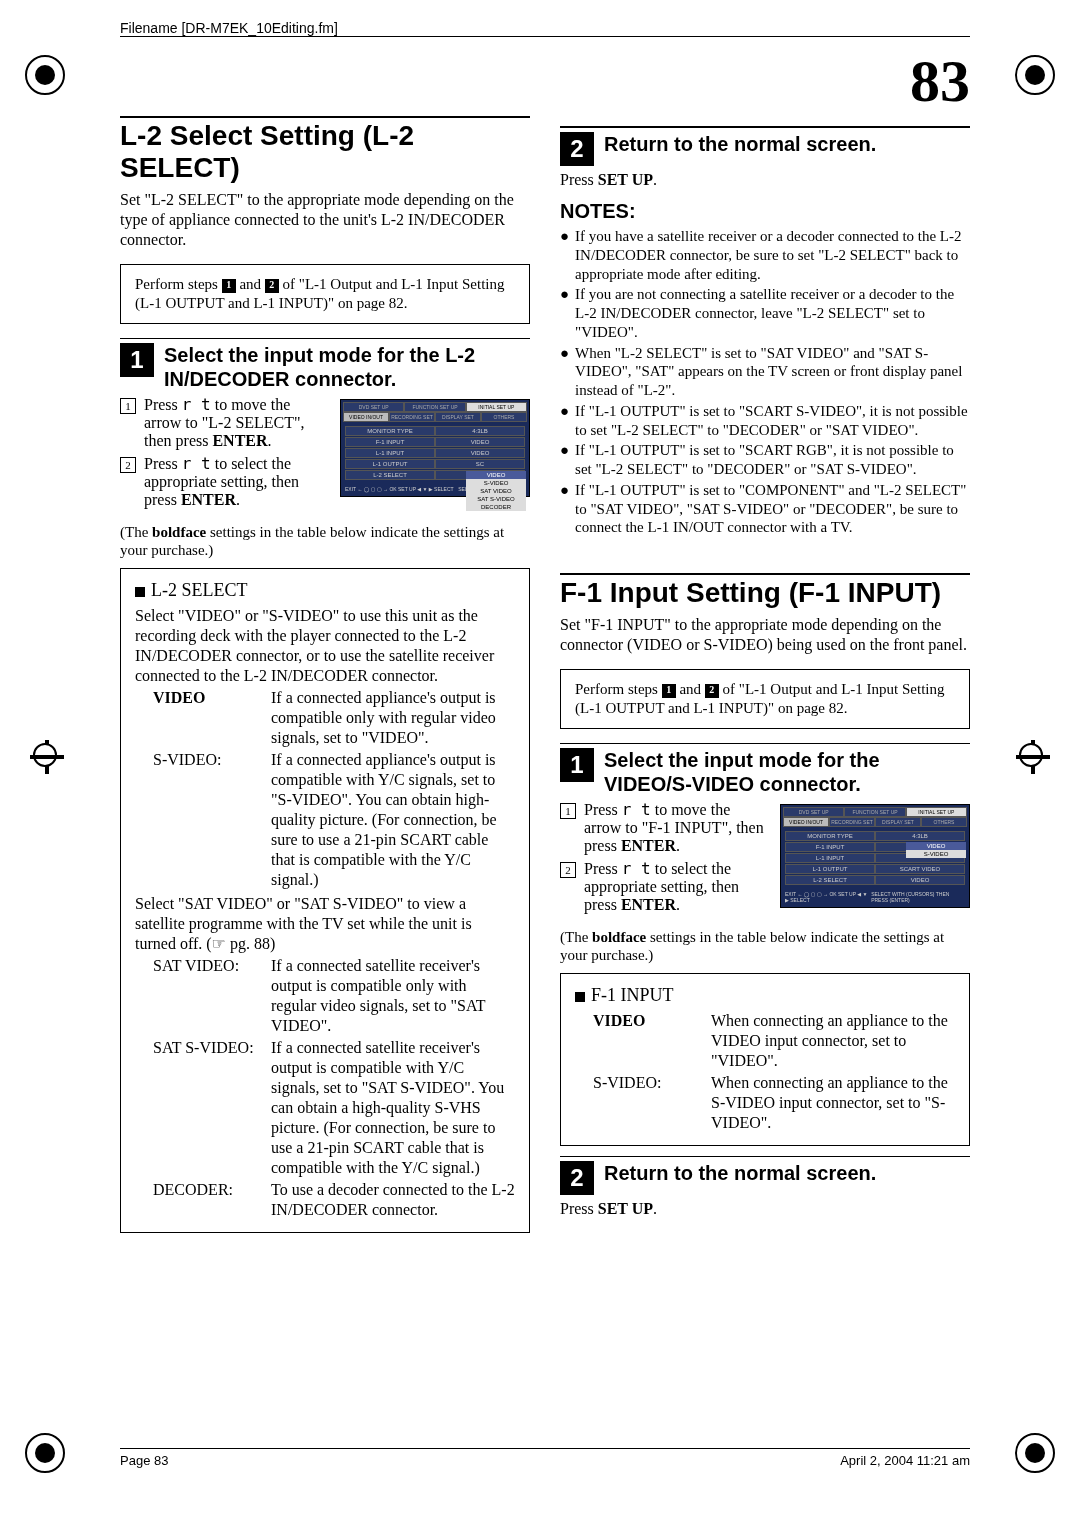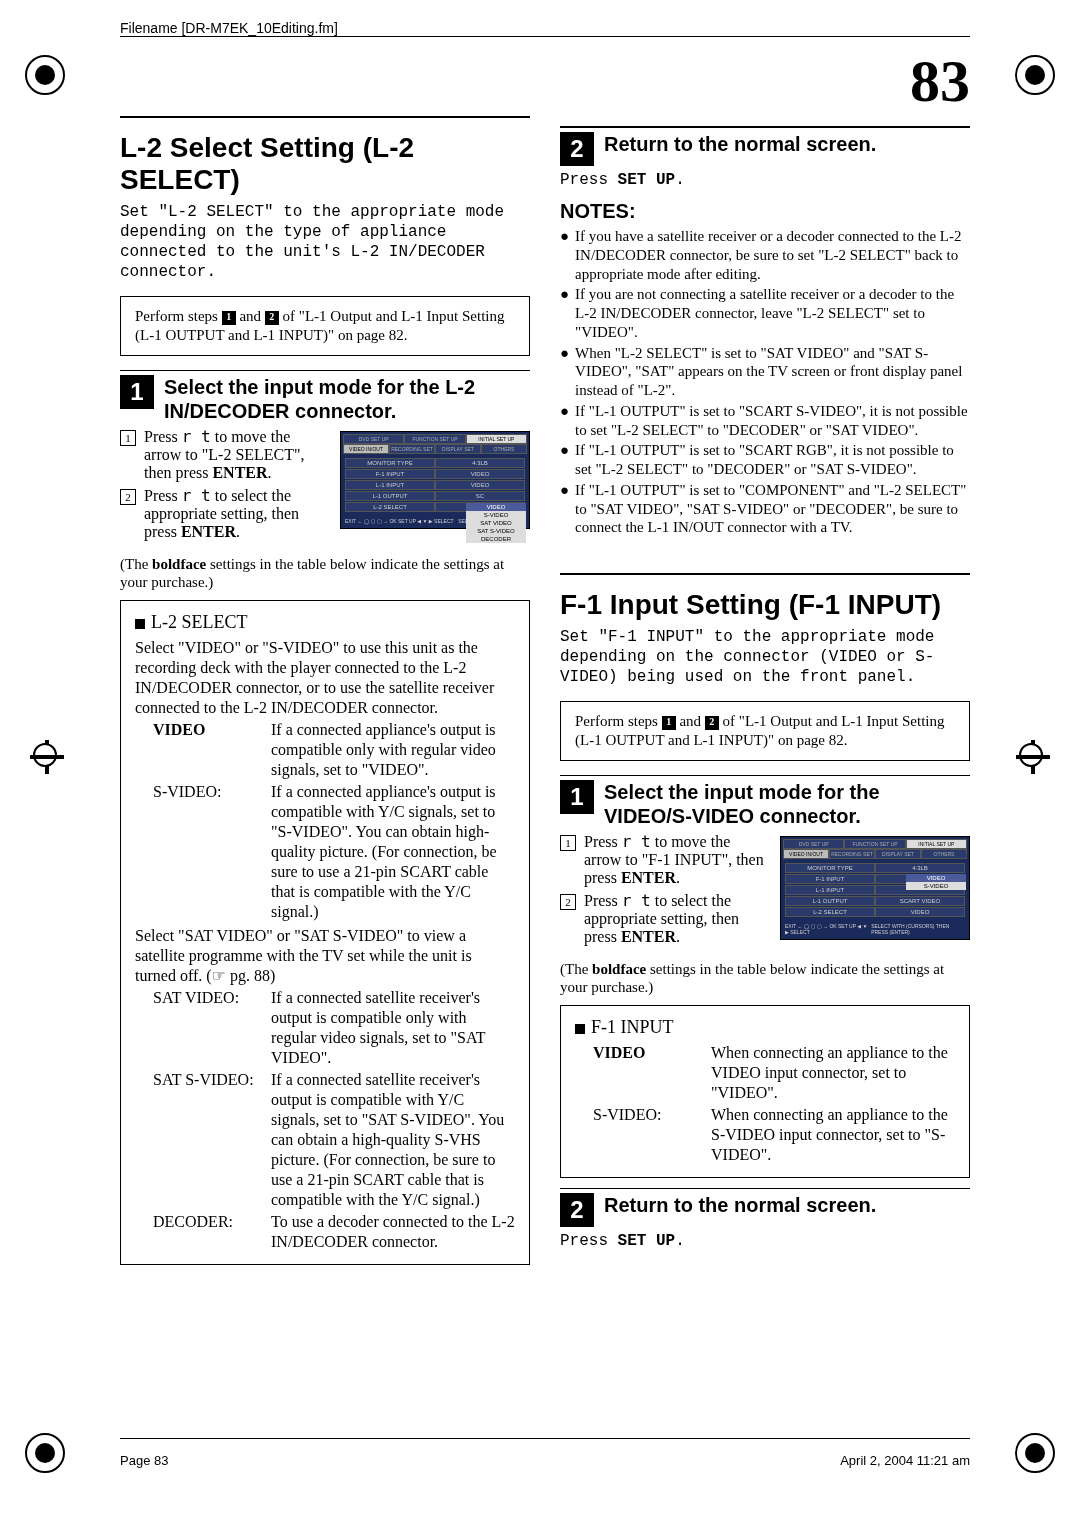--- a/index.html
+++ b/index.html
@@ -5,22 +5,22 @@
   * { margin: 0; padding: 0; box-sizing: border-box; }
   body { font-family: Arial, Helvetica, sans-serif; background: #fff; width: 1080px; height: 1528px; position: relative; font-size: 16px; color: #000; }
   .page { position: absolute; left: 120px; top: 20px; width: 850px; }
   .filename-row { font-size: 14px; border-bottom: 1px solid #000; padding-bottom: 0; margin-bottom: 6px; display: flex; justify-content: space-between; }
   .book-row { display: flex; align-items: center; gap: 10px; font-size: 13px; border-bottom: 1px solid #000; padding: 4px 0; margin-bottom: 10px; }
   .tiny-icon { width: 18px; height: 18px; border: 1px solid #000; display: inline-block; position: relative; }
   .tiny-icon::after { content: ""; position: absolute; top: 2px; left: 2px; width: 10px; height: 10px; border: 1px solid #000; }
   .page-number { font-size: 60px; font-family: Georgia, serif; text-align: right; font-weight: 600; margin: 10px 0 0 0; }
   .cols { display: flex; gap: 30px; }
   .col { width: 410px; }
-  .h1 { font-size: 28px; font-weight: bold; font-family: Arial, sans-serif; margin-bottom: 6px; border-top: 2px solid #000; padding-top: 14px; }
-  .body-text { font-size: 16px; line-height: 1.25; font-family: Liberation Mono, monospace; }
+  .h1 { font-size: 28px; font-weight: bold; font-family: Arial, sans-serif; margin-bottom: 6px; border-top: 2px solid #000; padding-top: 2px; }
+  .body-text { font-size: 16px; line-height: 1.25; font-family: Liberation Serif, serif; }
   .box { border: 1px solid #000; padding: 10px 14px; margin: 14px 0; font-size: 15px; line-height: 1.25; font-family: Georgia, serif; }
   .step-row { display: flex; align-items: flex-start; gap: 10px; margin: 10px 0 4px 0; border-top: 1px solid #000; padding-top: 4px; }
   .step-num { width: 34px; height: 34px; background: #000; color: #fff; font-weight: bold; font-size: 24px; display: flex; align-items: center; justify-content: center; flex-shrink: 0; }
   .step-title { font-size: 20px; font-weight: bold; font-family: Arial, sans-serif; line-height: 1.2; flex: 1; }
   .substep-row { display: flex; gap: 8px; align-items: flex-start; margin: 4px 0; font-family: Georgia, serif; font-size: 16px; }
   .sub-num { border: 1px solid #000; width: 16px; height: 16px; font-size: 11px; display: flex; align-items: center; justify-content: center; flex-shrink: 0; margin-top: 3px; }
   .osd { width: 190px; float: right; margin: 4px 0 4px 10px; background: #1a2a5a; border: 1px solid #000; padding: 2px; }
   .osd-tabs { display: flex; }
   .osd-tab { flex: 1; font-size: 5px; text-align: center; background: #2a3a6a; color: #aaa; border: 1px solid #555; padding: 1px; }
   .osd-tab.active { background: #ddd; color: #000; }
@@ -49,21 +49,21 @@
   .bullet-list { font-family: Georgia, serif; font-size: 15px; line-height: 1.25; }
   .bullet-row { display: flex; gap: 6px; margin: 2px 0; }
   .bullet { flex-shrink: 0; }
   .ring { position: absolute; width: 40px; height: 40px; border-radius: 50%; border: 2px solid #000; background: #fff; display: flex; align-items: center; justify-content: center; }
   .ring::after { content: ""; width: 20px; height: 20px; border-radius: 50%; background: #000; }
   .cross { position: absolute; width: 34px; height: 34px; }
   .cross::before, .cross::after { content: ""; position: absolute; background: #000; }
   .cross::before { left: 15px; top: 0; width: 4px; height: 34px; }
   .cross::after { top: 15px; left: 0; width: 34px; height: 4px; }
   .cross-circle { position: absolute; width: 24px; height: 24px; border-radius: 50%; border: 2px solid #000; left: 3px; top: 3px; background: #fff; }
-  .footer-row { position: absolute; bottom: 60px; left: 120px; width: 850px; border-top: 1px solid #000; font-size: 13px; padding-top: 14px; display: flex; justify-content: space-between; }
+  .footer-row { position: absolute; bottom: 60px; left: 120px; width: 850px; border-top: 1px solid #000; font-size: 13px; padding-top: 4px; display: flex; justify-content: space-between; }
   .step-small { display: inline-flex; width: 14px; height: 14px; background: #000; color: #fff; font-weight: bold; font-size: 10px; align-items: center; justify-content: center; vertical-align: middle; }
 </style>
 </head>
 <body>
 
 <div class="ring" style="left:25px; top:55px;"></div>
 <div class="ring" style="right:25px; top:55px;"></div>
 <div class="ring" style="left:25px; bottom:55px;"></div>
 <div class="ring" style="right:25px; bottom:55px;"></div>
 <div class="cross" style="left:30px; top:740px;">

